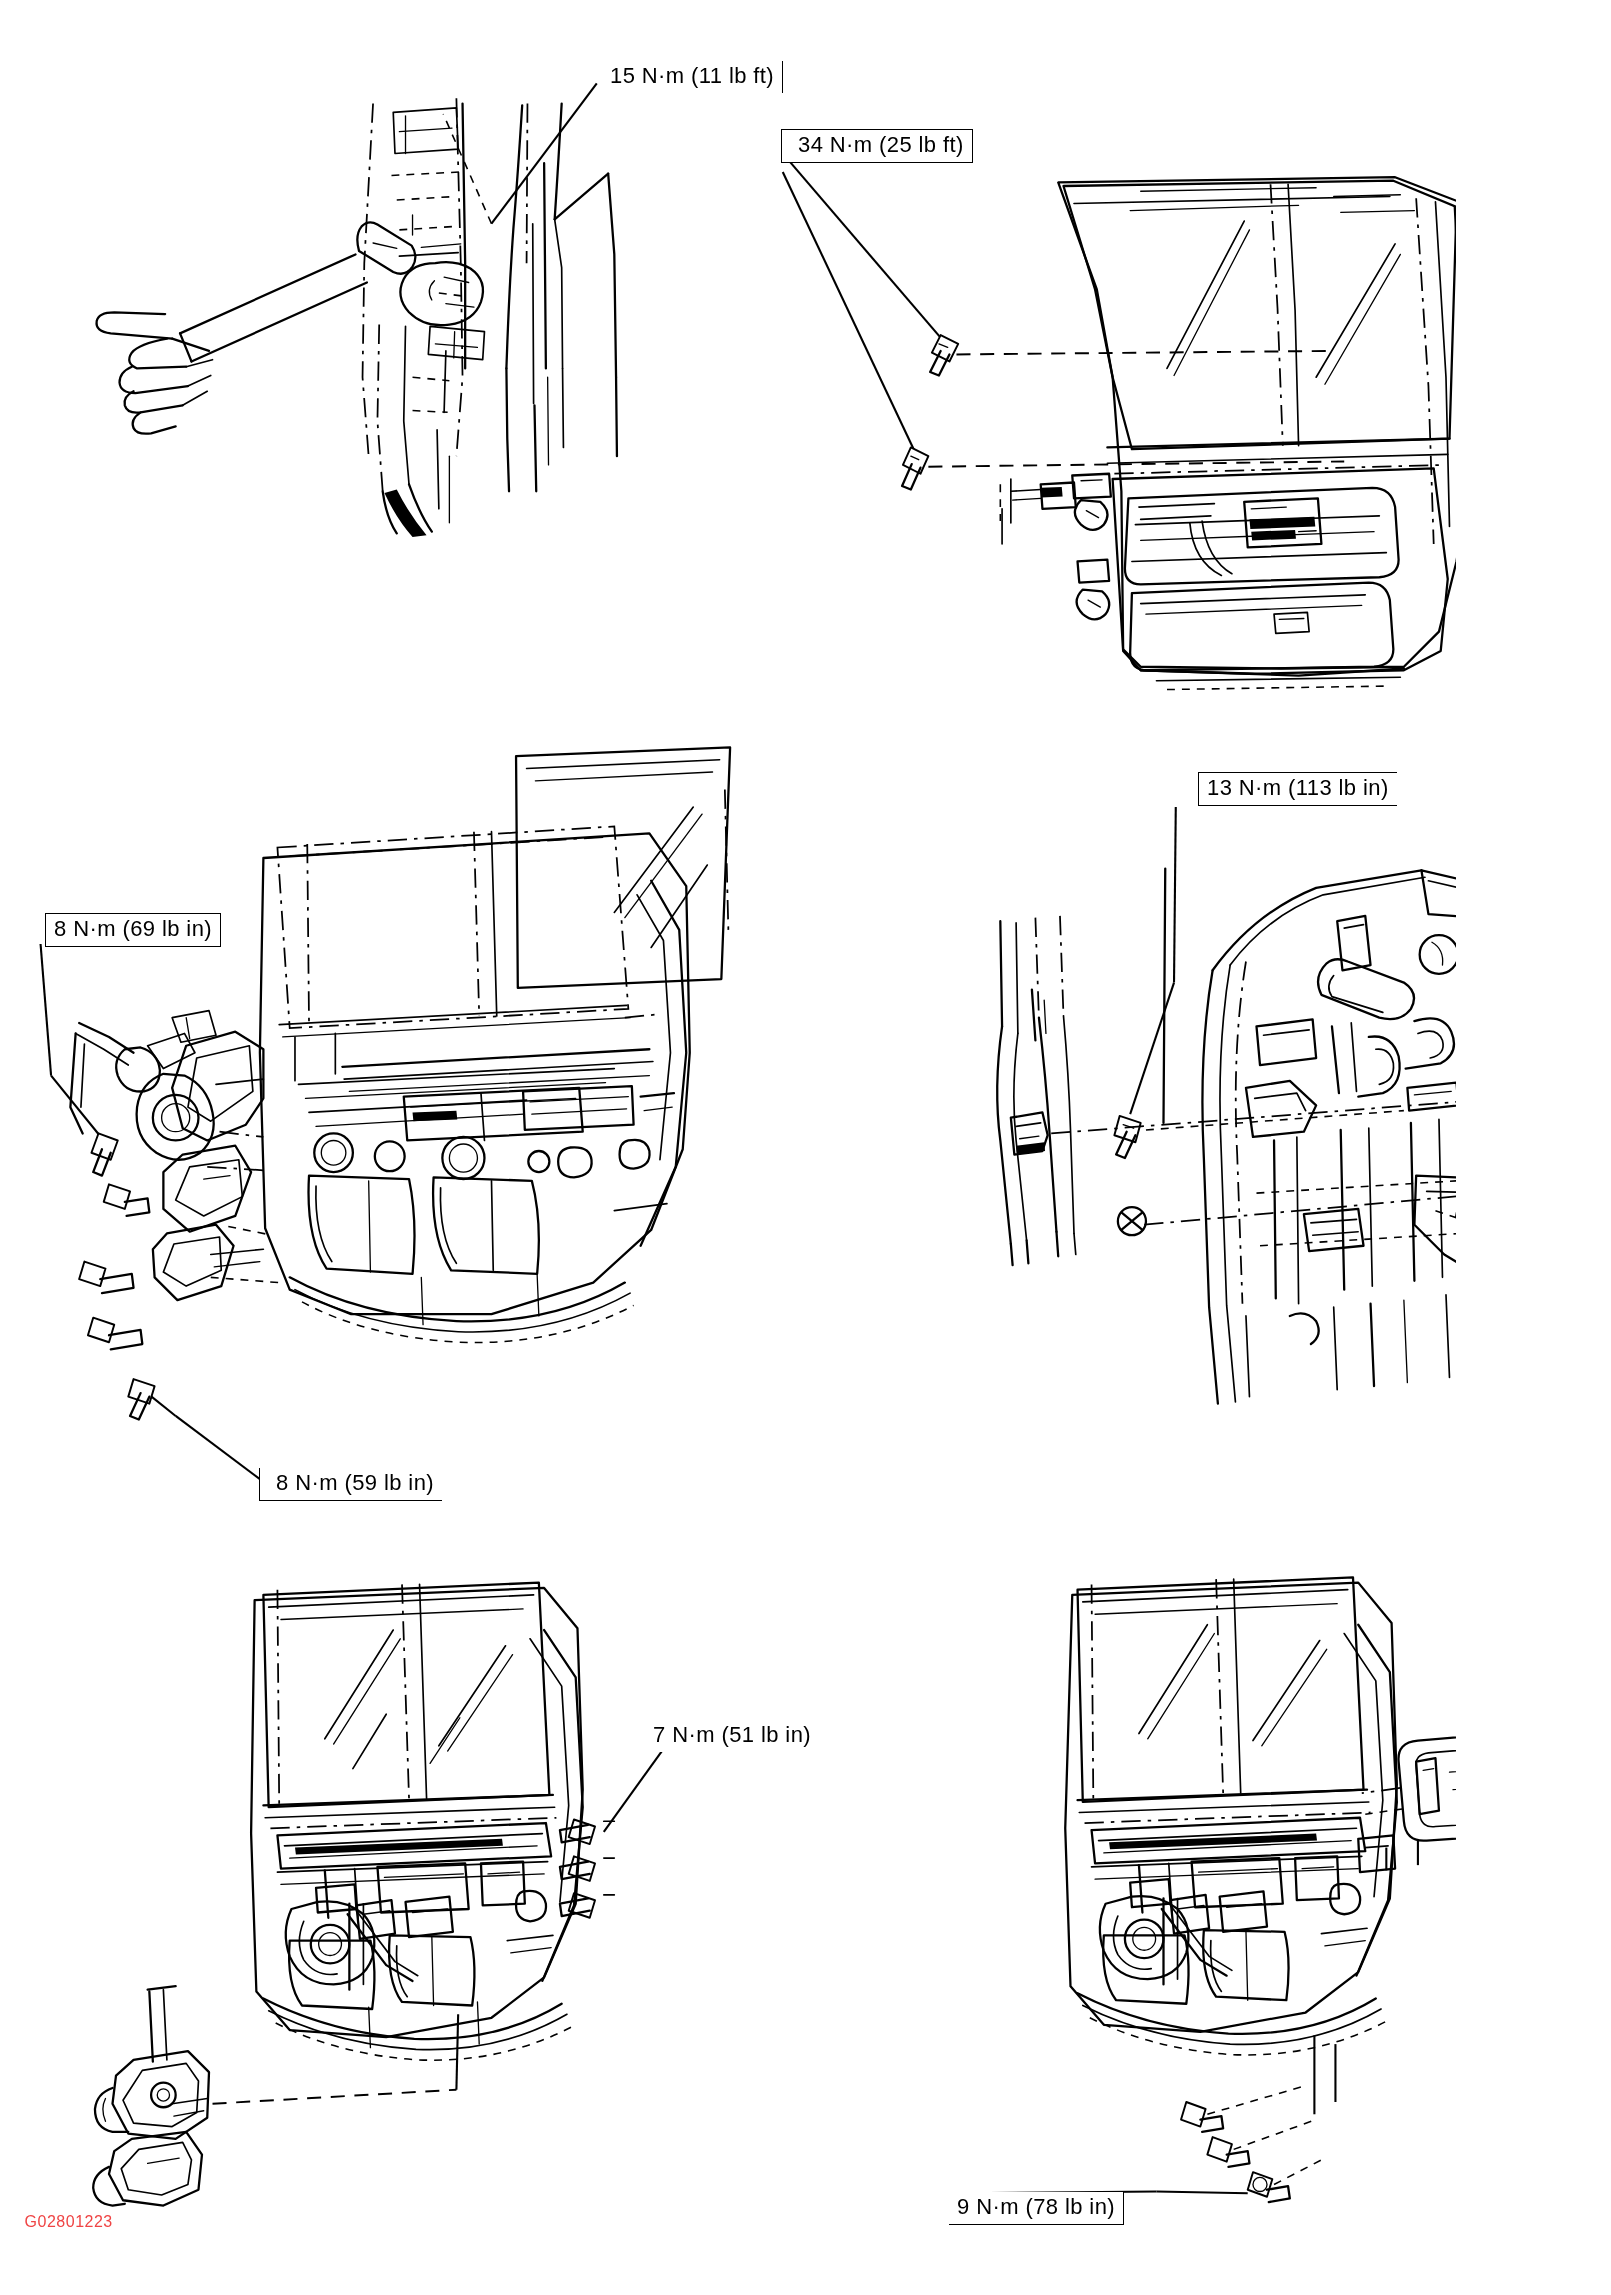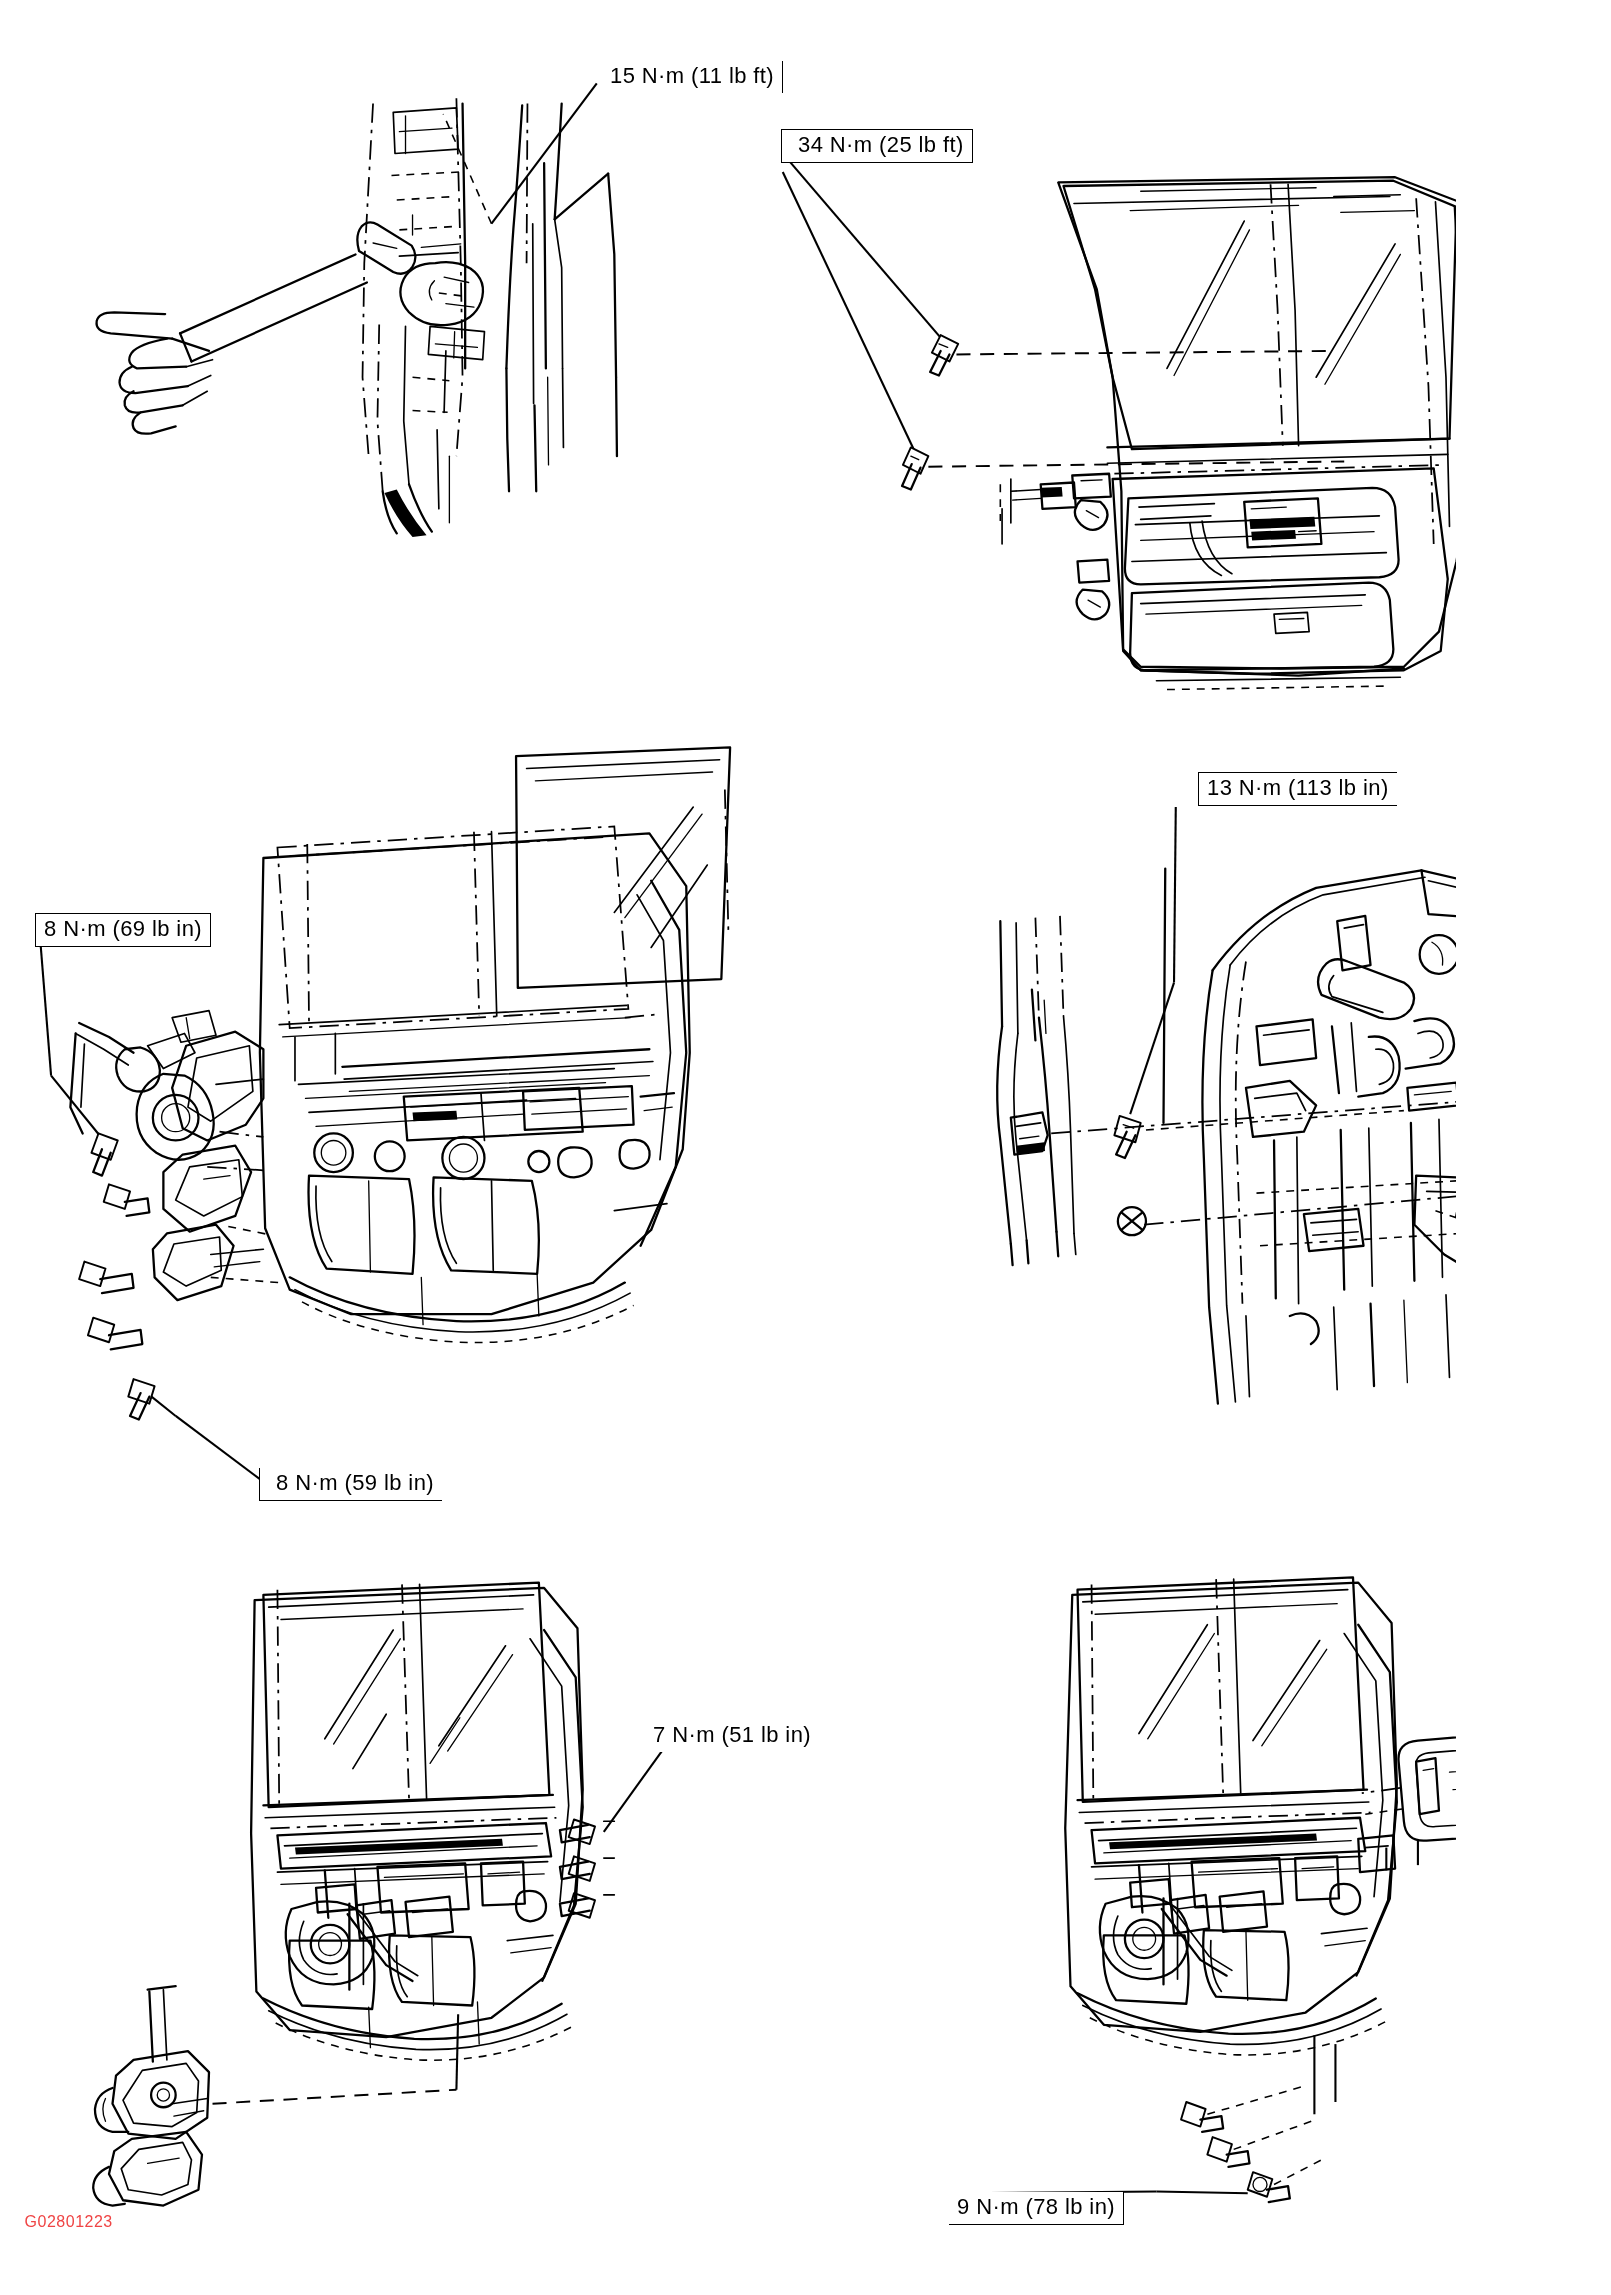--- a/index.html
+++ b/index.html
@@ -688,21 +688,21 @@
       <path class="ld" d="M1318 2498 L1422 2500"></path>
     </g>
 
   </svg>
   </div>
 
   <div class="torque-label tl-box-right" style="left:602px; top:61px;">15 N·m (11 lb ft)</div>
 
   <div class="torque-label tl-box-full" style="left:781px; top:129px;padding-left:16px;">34 N·m (25 lb ft)</div>
 
-  <div class="torque-label tl-box-full" style="left:35px; top:913px;">8 N·m (69 lb in)</div>
+  <div class="torque-label tl-box-full" style="left:45px; top:913px;">8 N·m (69 lb in)</div>
 
   <div class="torque-label tl-box-lb" style="left:259px; top:1468px;padding-left:16px;">8 N·m (59 lb in)</div>
 
   <div class="torque-label tl-box-tlb" style="left:1170px; top:772px;margin-left:28px;">13 N·m (113 lb in)</div>
 
   <div class="torque-label" style="left:645px; top:1720px;">7 N·m (51 lb in)</div>
 
   <div class="torque-label tl-box-rb" style="left:949px; top:2160px;">9 N·m (78 lb in)</div>
 
   <div id="figure-id">G02801223</div>

